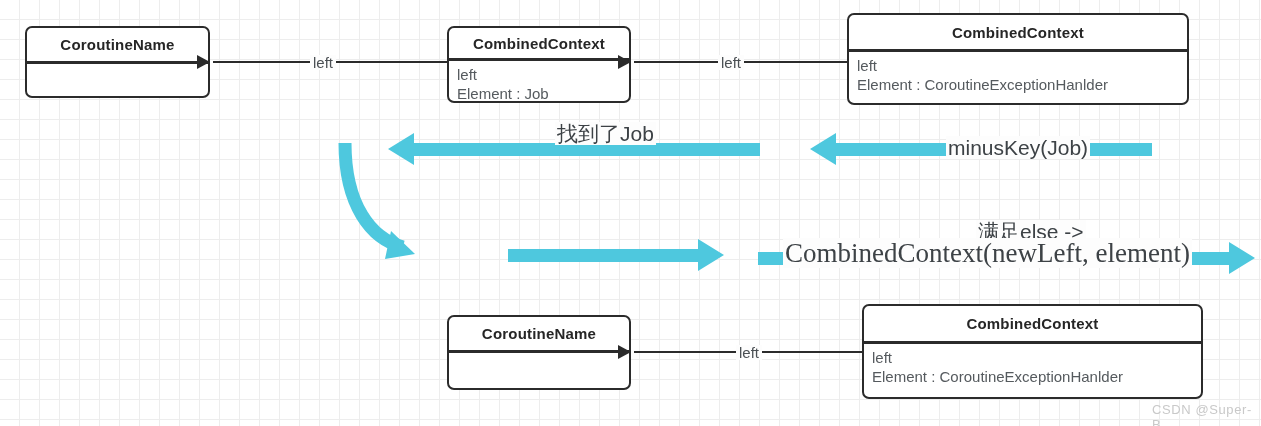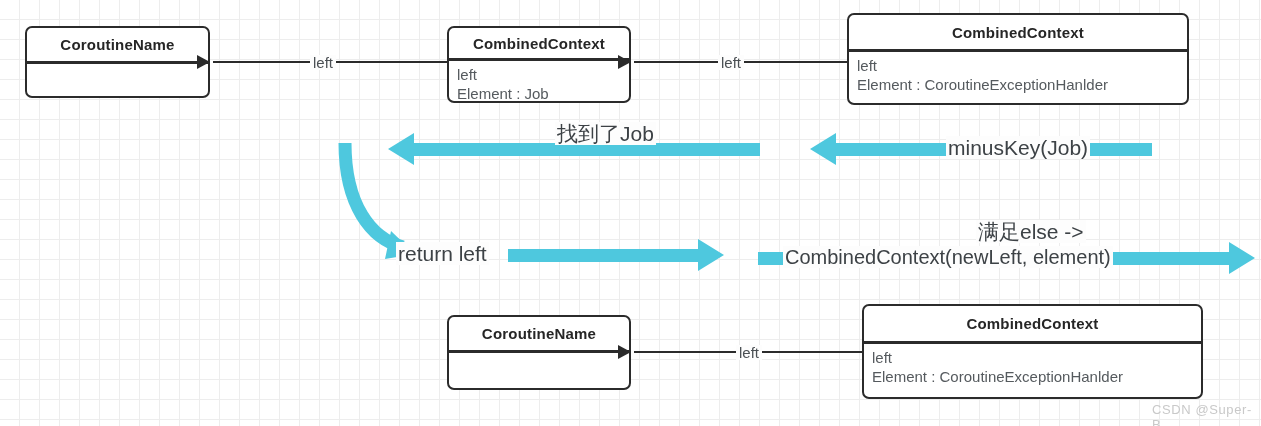--- a/index.html
+++ b/index.html
@@ -169,22 +169,21 @@
   <div class="cy-head-left" style="left:388px; top:133px;"></div>
   <div class="cy-label" style="left:555px; top:120px; font-size:21px;"><span>找到了Job</span></div>
 
   <svg class="cy-curve" width="100" height="140" viewBox="0 0 100 140" style="left:333px; top:135px;">
     <path d="M 12 8 C 12 70, 38 104, 70 112" fill="none" stroke="#4ec8de" stroke-width="13" stroke-linecap="butt"></path>
     <polygon points="58,96 82,119 52,124" fill="#4ec8de"></polygon>
   </svg>
 
   <div class="cy-bar" style="left:508px; top:249px; width:190px; height:13px;"></div>
   <div class="cy-head-right" style="left:698px; top:239px;"></div>
-  <div class="cy-label" style="left:396px; top:242px; font-size:21px;"><span>return left</span></div>
 
   <div class="cy-bar" style="left:758px; top:252px; width:471px; height:13px;"></div>
   <div class="cy-head-right" style="left:1229px; top:242px;"></div>
   <div class="cy-label" style="left:976px; top:218px; font-size:21px;"><span>满足else -&gt;</span></div>
-  <div class="cy-label" style="left:783px; top:246px; font-size:20px;"><span>CombinedContext(newLeft, element)</span></div>
+  <div class="cy-label" style="left:783px; top:238px; font-size:27px;font-family:Liberation Serif, serif;"><span>CombinedContext(newLeft, element)</span></div>
 
   <div class="watermark" style="left:1152px; top:402px; font-size:13px;">CSDN @Super-B</div>
 
 </div>
 
 </body></html>

